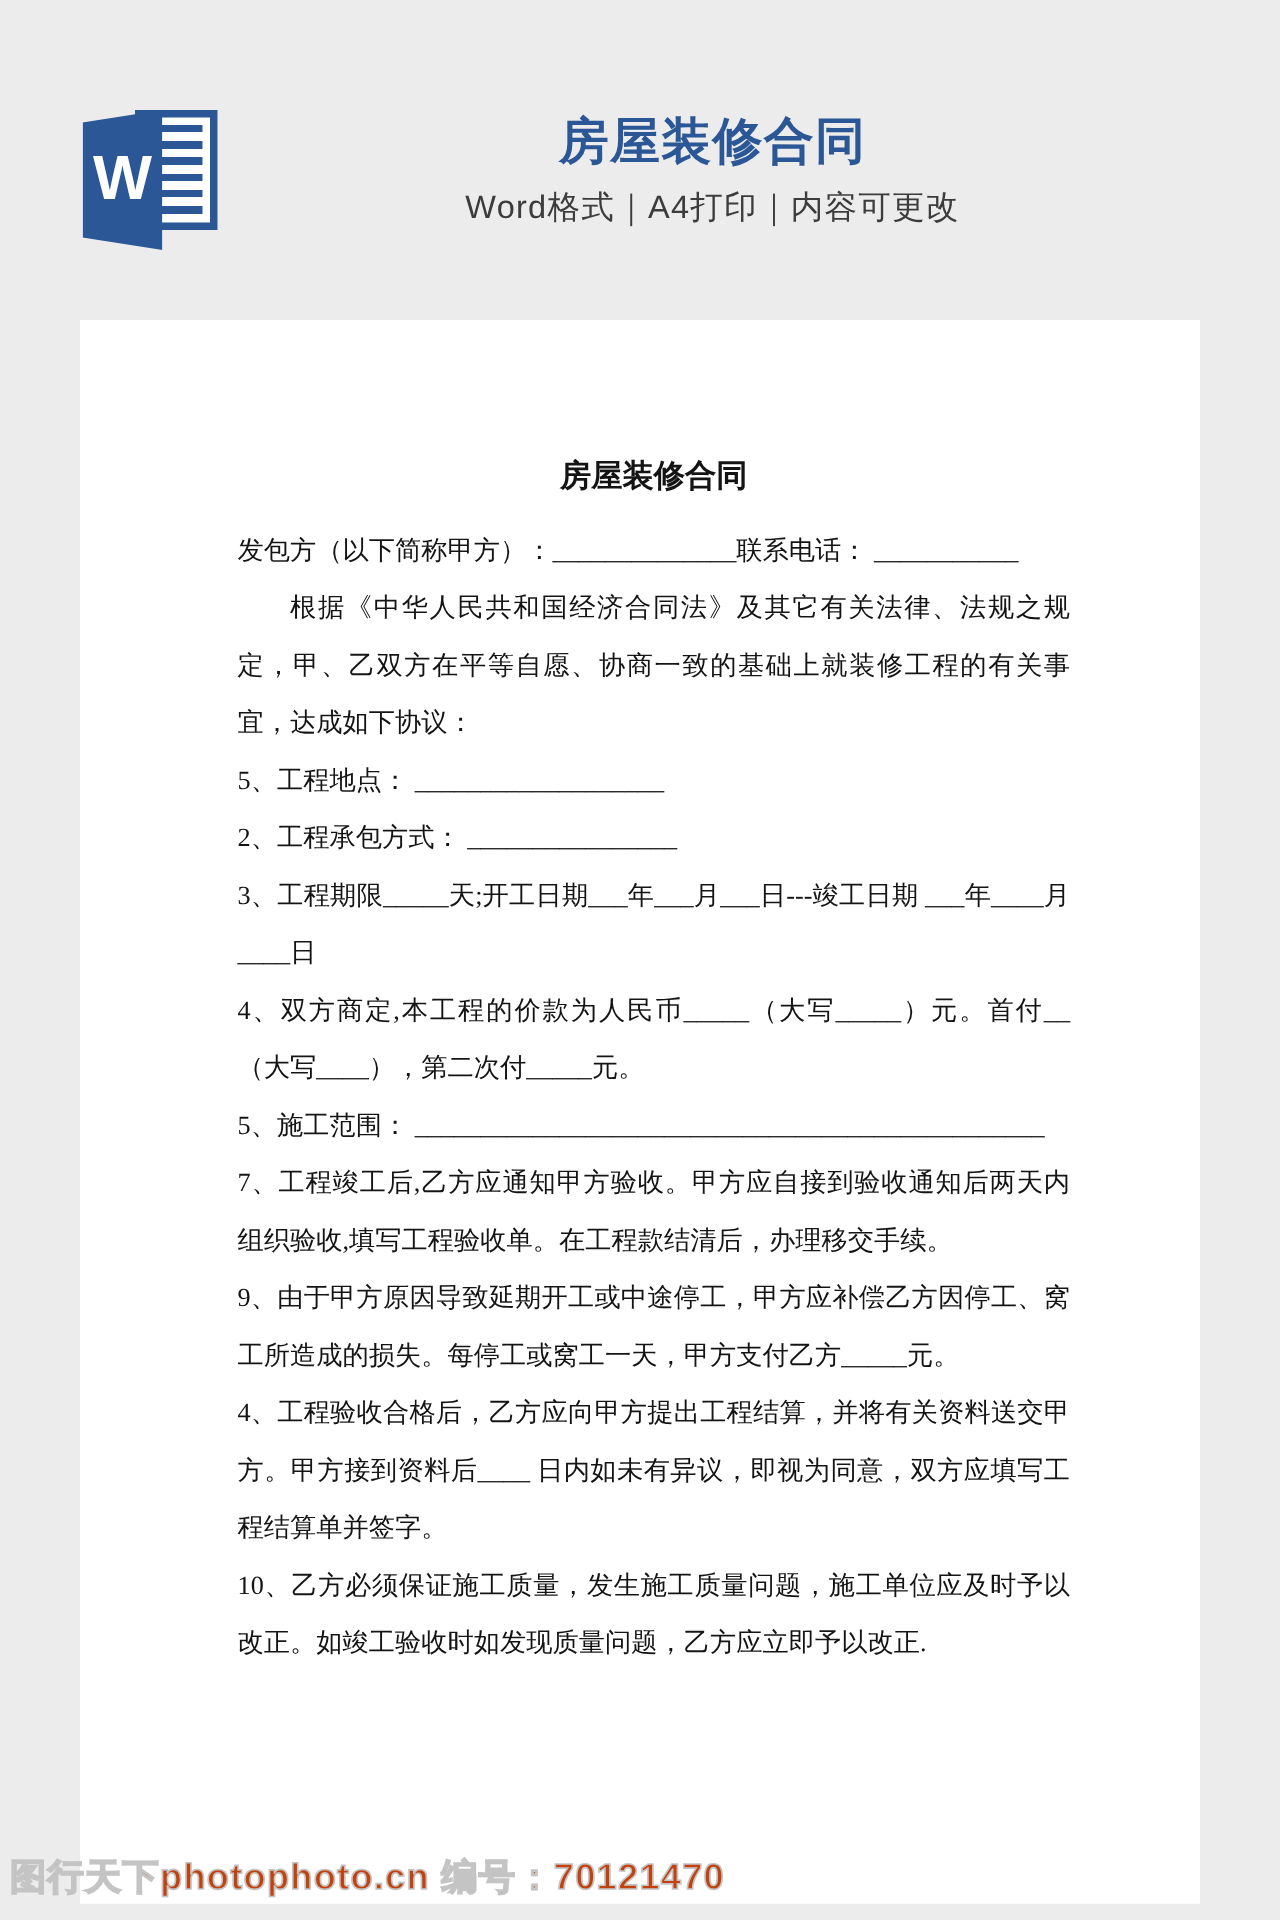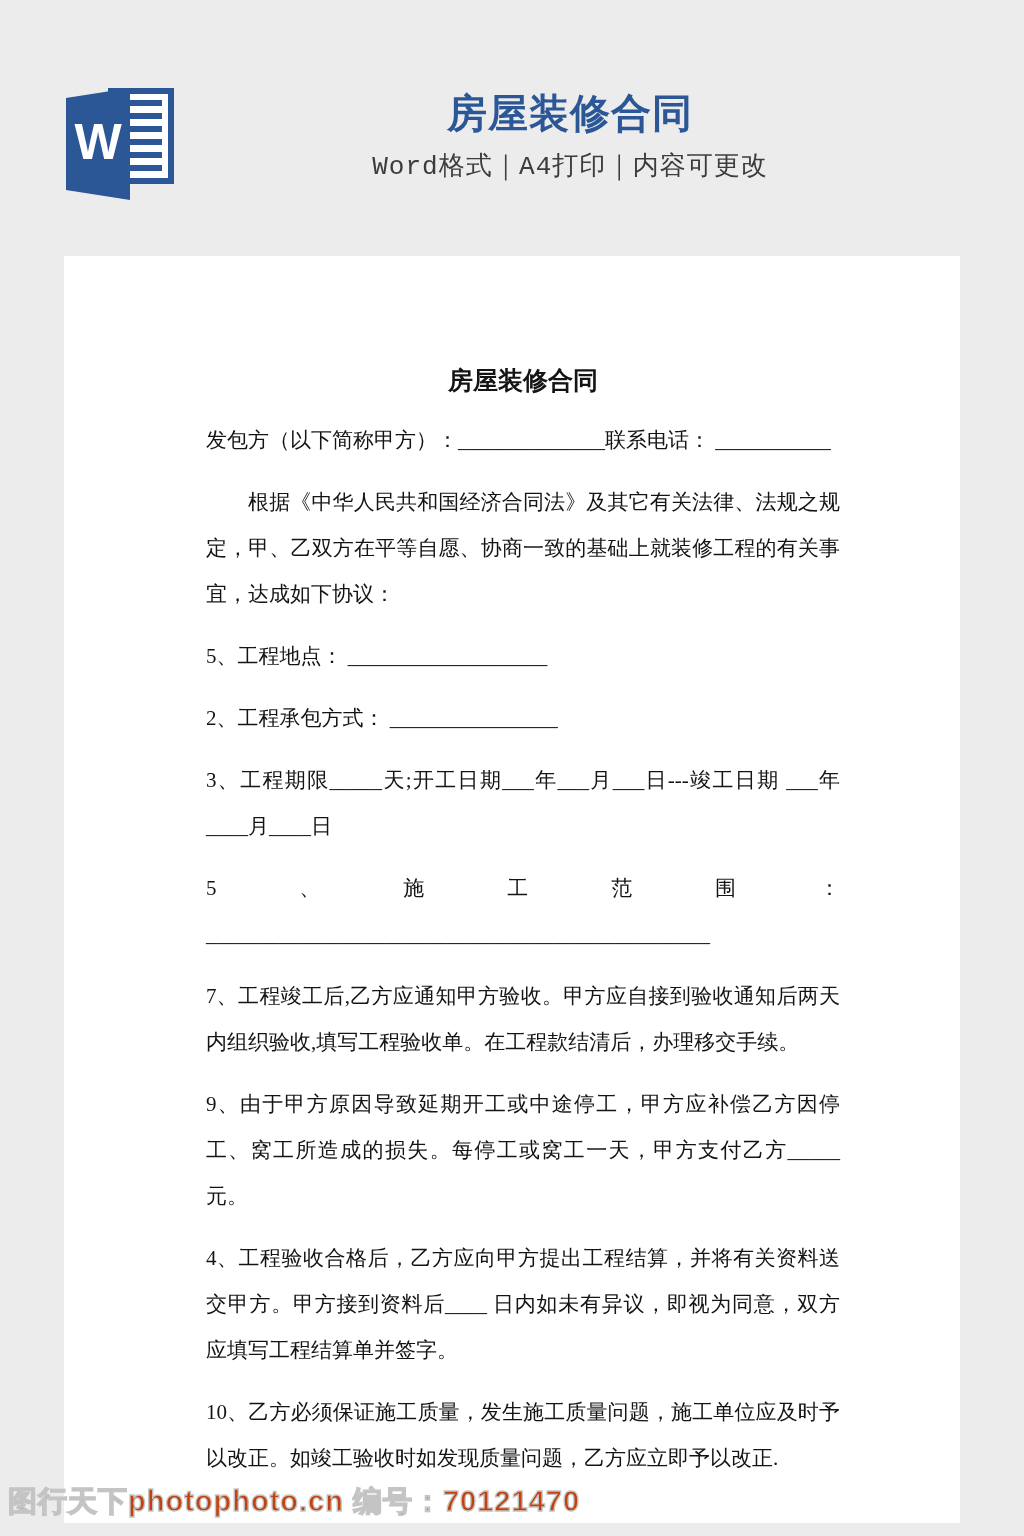--- a/index.html
+++ b/index.html
@@ -41,36 +41,36 @@
     color:#fff;font-size:50px;font-weight:bold;line-height:1;
     font-family:"Liberation Sans",sans-serif;
     transform:translateY(-2px);
   }
   .header-text{position:absolute;left:180px;top:90px;width:780px;text-align:center;}
   .header-title{
     margin:0;color:var(--accent);
     font-size:40px;font-weight:bold;line-height:1.15;letter-spacing:1px;
   }
   .header-subtitle{
-    margin-top:12px;color:#3c3c3c;font-size:26px;letter-spacing:1px;font-family:Liberation Mono, monospace;
+    margin-top:12px;color:#3c3c3c;font-size:26px;letter-spacing:1px;
   }
 
   
   .sheet{
     position:absolute;left:64px;top:256px;width:896px;height:1267px;
     background:var(--page);
     padding:108px 104px 0 126px;
   }
   .doc-title{
     margin:0 0 20px 0;text-align:center;
     font-family:"Liberation Serif","DejaVu Serif",serif;
     font-size:25px;font-weight:bold;color:var(--ink);
   }
   .para{
-    margin:16px;color:var(--ink);
+    margin:0;color:var(--ink);
     font-family:"Liberation Serif","DejaVu Serif",serif;
     font-size:21px;line-height:46px;
     text-align:justify;
   }
   .para.indent{text-indent:42px;}
 
   
   .watermark{
     position:absolute;left:8px;top:1482px;
     font-size:29px;font-weight:bold;letter-spacing:1px;
@@ -100,20 +100,21 @@
 </div>
 
 <div class="sheet">
   <h2 class="doc-title">房屋装修合同</h2>
   <div id="doc-body">
       <p class="para fill">发包方（以下简称甲方）：______________联系电话： ___________</p>
       <p class="para indent">根据《中华人民共和国经济合同法》及其它有关法律、法规之规定，甲、乙双方在平等自愿、协商一致的基础上就装修工程的有关事宜，达成如下协议：</p>
       <p class="para clause">5、工程地点： ___________________</p>
       <p class="para clause">2、工程承包方式： ________________</p>
       <p class="para clause">3、工程期限_____天;开工日期___年___月___日---竣工日期 ___年____月____日</p>
+      <p class="para clause">4、双方商定,本工程的价款为人民币_____（大写_____）元。首付__（大写____），第二次付_____元。</p>
       <p class="para clause">5、施工范围： ________________________________________________</p>
       <p class="para clause">7、工程竣工后,乙方应通知甲方验收。甲方应自接到验收通知后两天内组织验收,填写工程验收单。在工程款结清后，办理移交手续。</p>
       <p class="para clause">9、由于甲方原因导致延期开工或中途停工，甲方应补偿乙方因停工、窝工所造成的损失。每停工或窝工一天，甲方支付乙方_____元。</p>
       <p class="para clause">4、工程验收合格后，乙方应向甲方提出工程结算，并将有关资料送交甲方。甲方接到资料后____ 日内如未有异议，即视为同意，双方应填写工程结算单并签字。</p>
       <p class="para clause">10、乙方必须保证施工质量，发生施工质量问题，施工单位应及时予以改正。如竣工验收时如发现质量问题，乙方应立即予以改正.</p>
     </div>
 </div>
 
 <div class="watermark">图行天下photophoto.cn 编号：70121470</div>
 

